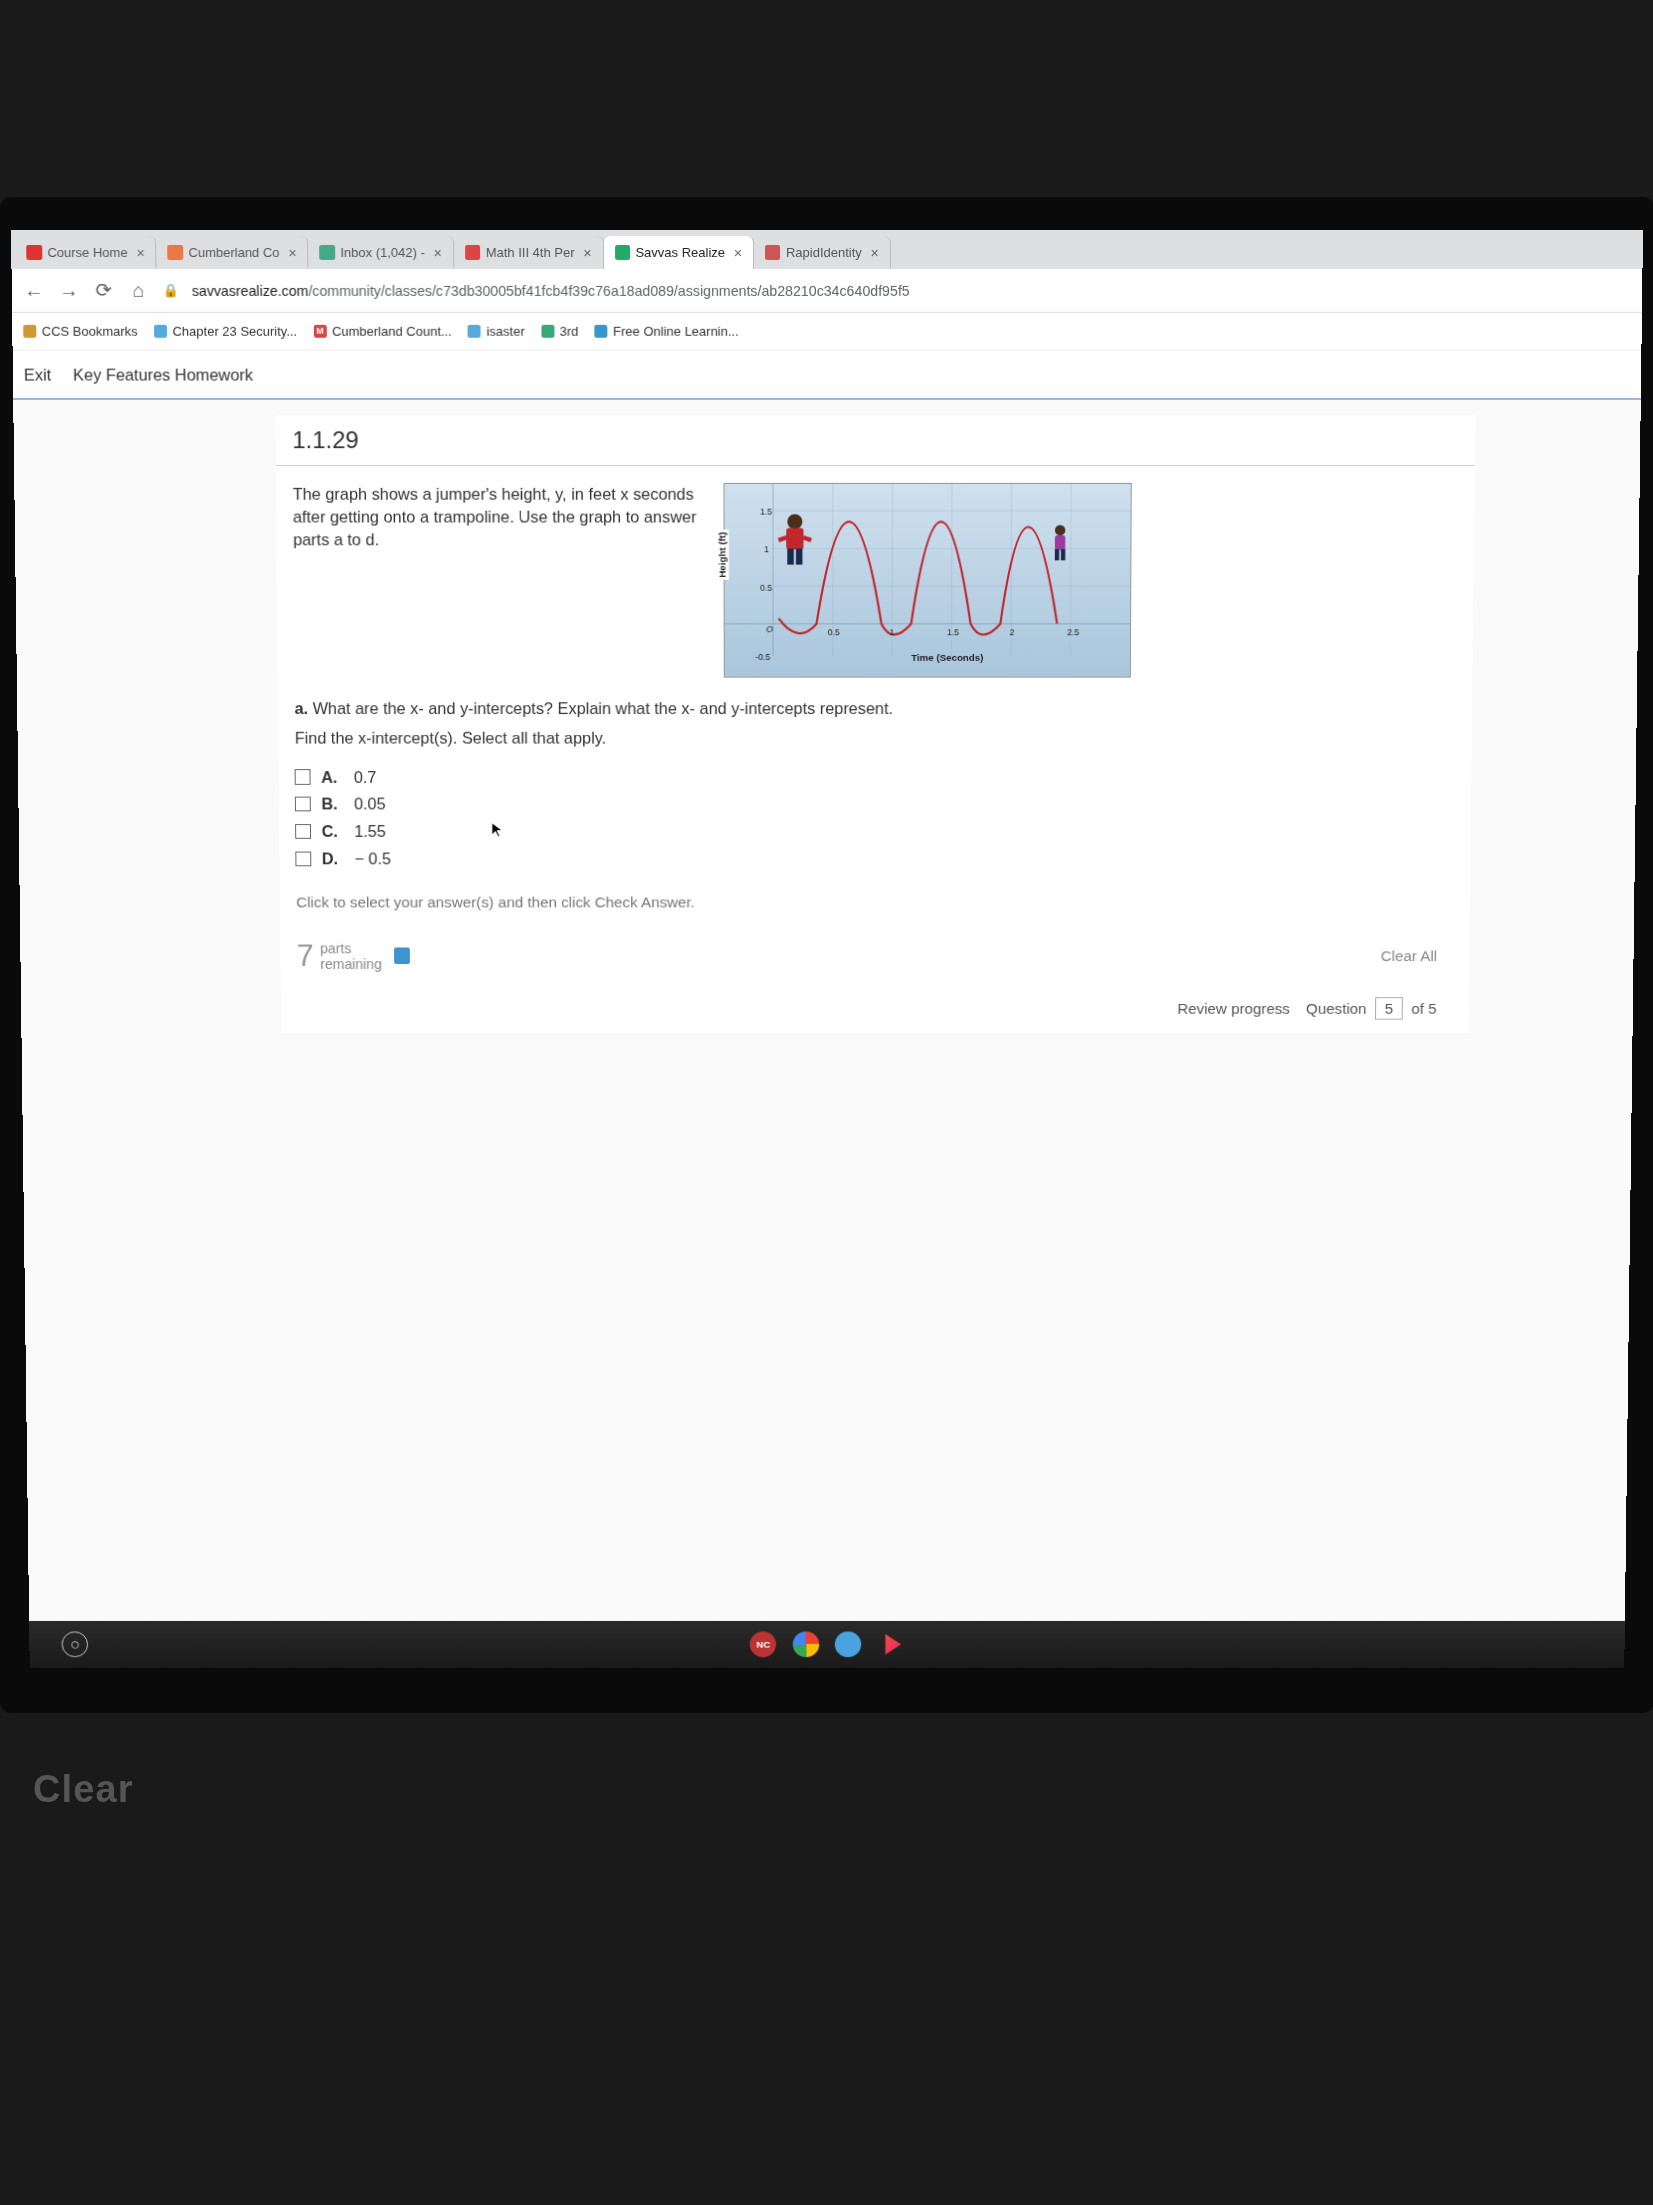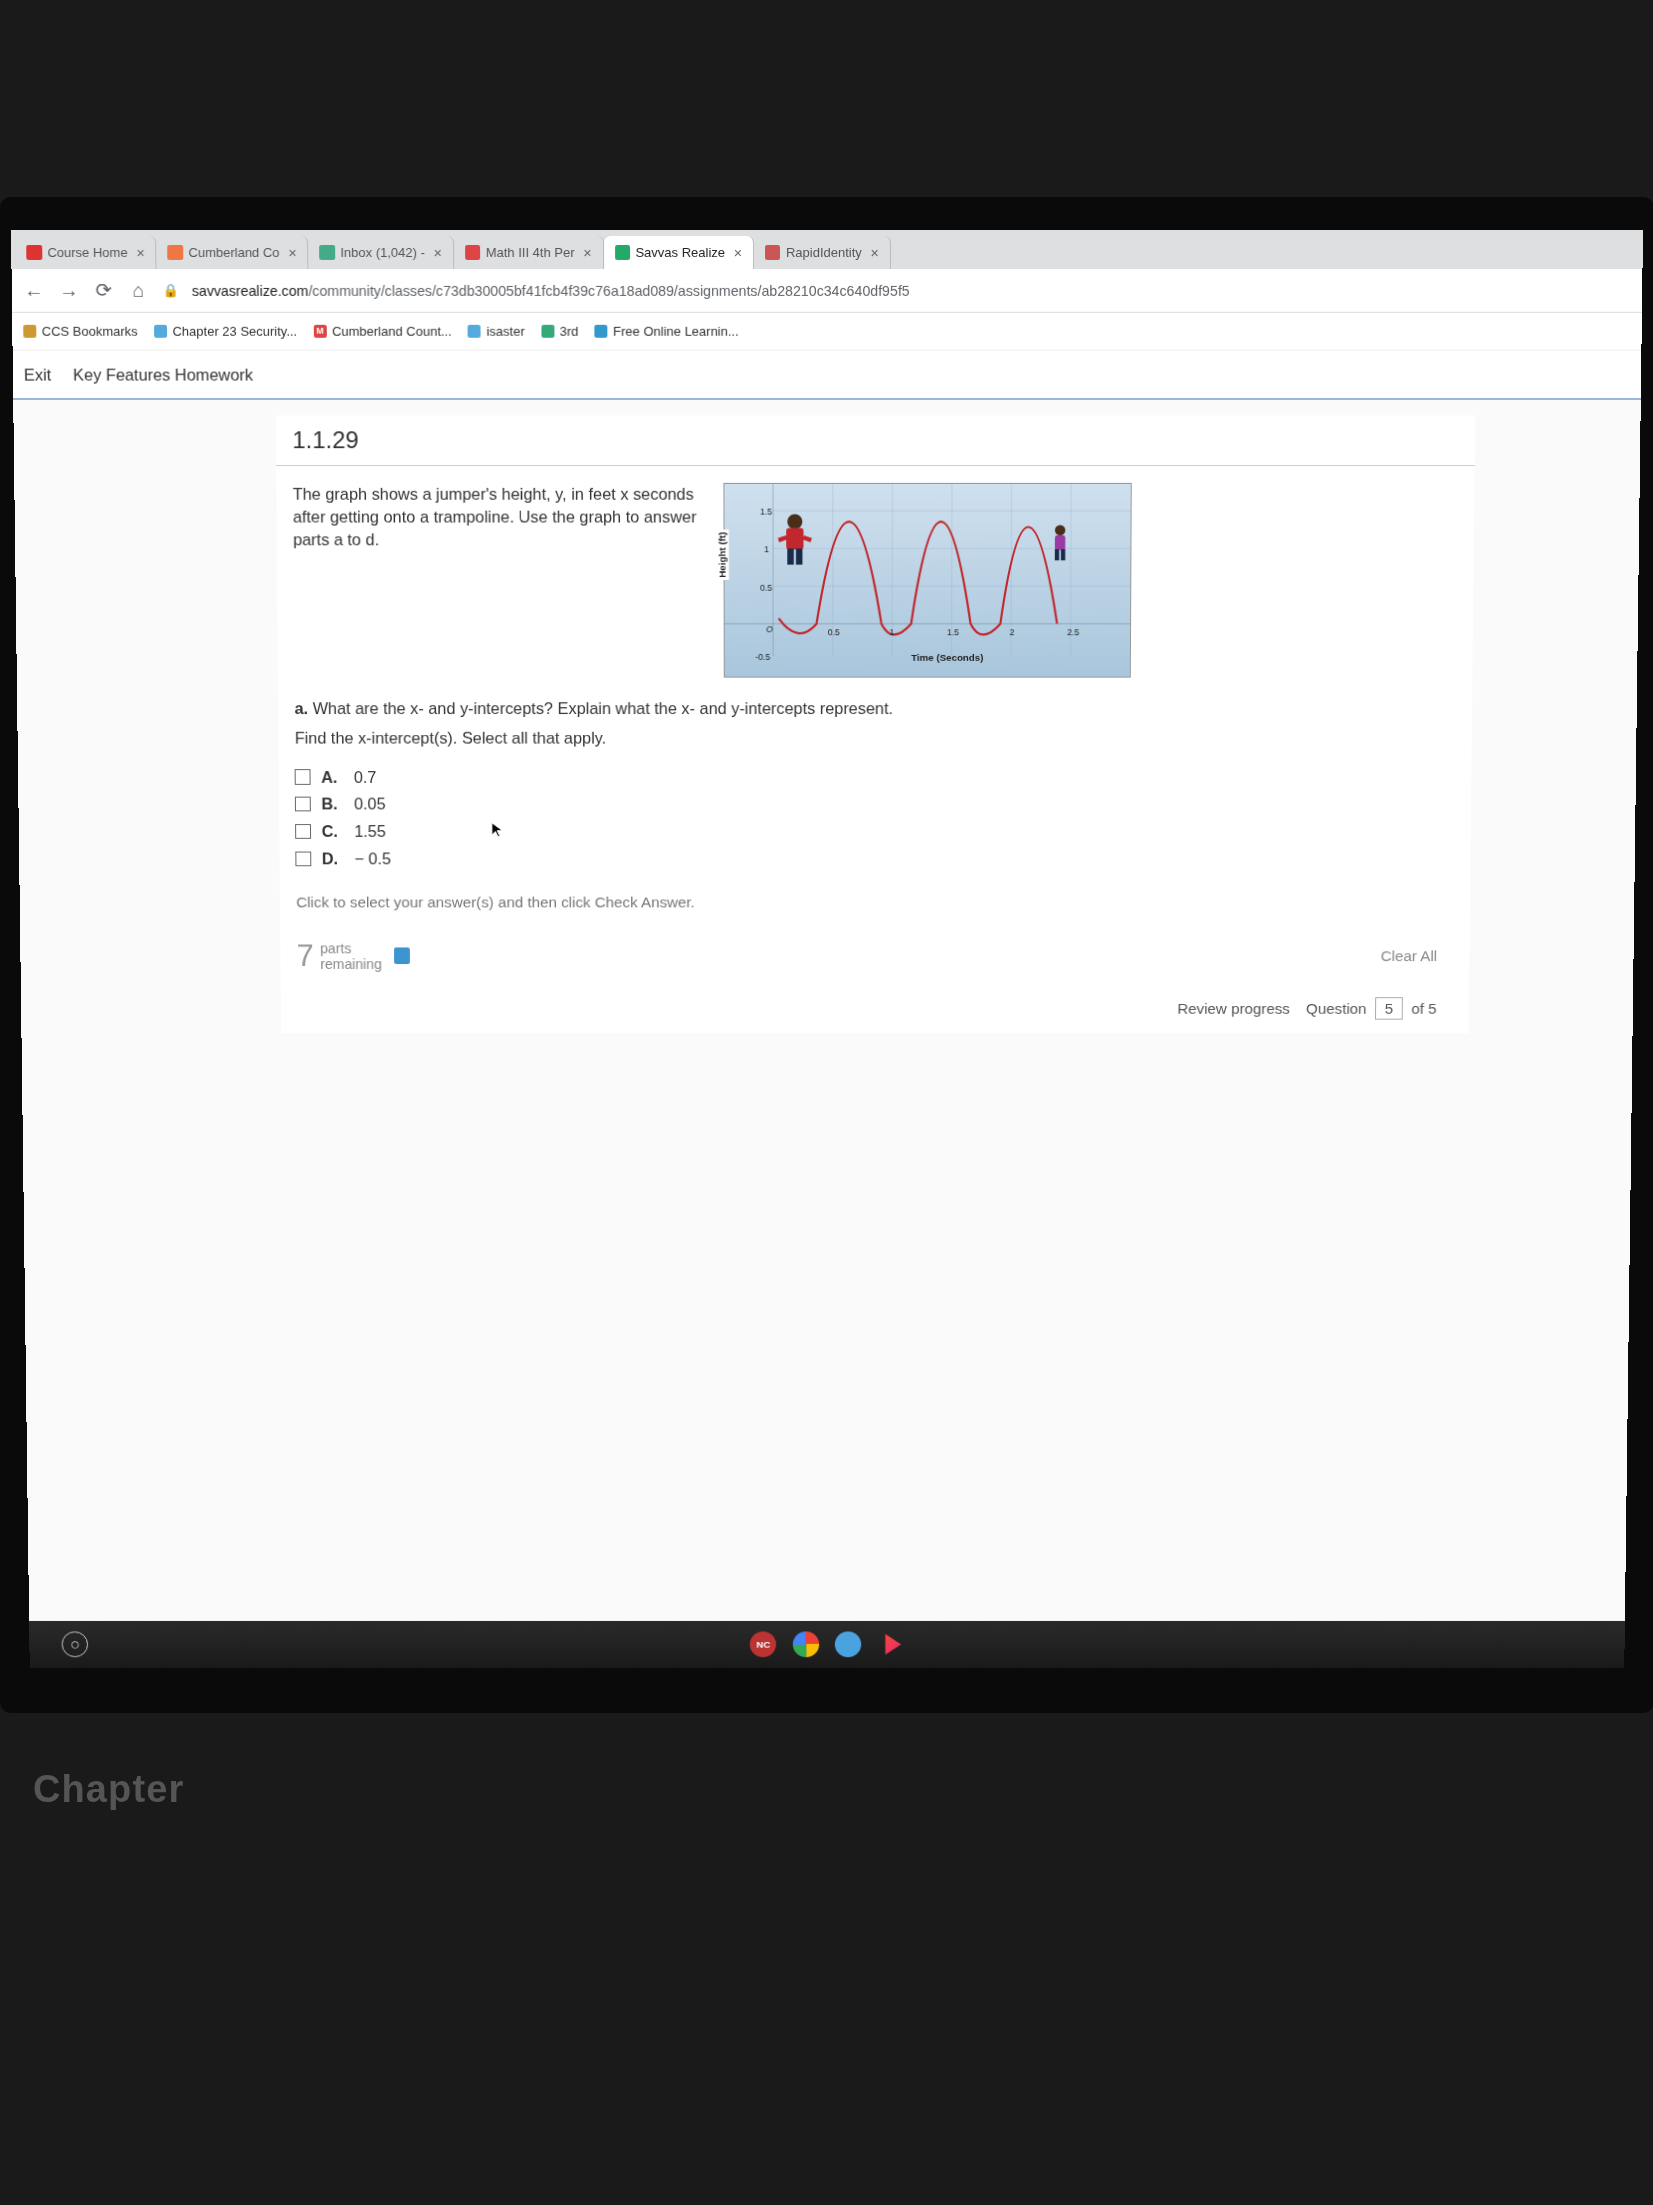--- a/index.html
+++ b/index.html
@@ -417,15 +417,15 @@
           <span style="color:#ccc;font-size:16.4px;position:relative;top:3.3px;left:7.7px">○</span>
         </div>
         <div class="tb-icon" style="background:#b33;display:flex;align-items:center;justify-content:center;color:#fff;font-size:9.8px;font-weight:bold">NC</div>
         <div class="tb-icon" style="background:conic-gradient(#ea4335 0 90deg,#fbbc05 90deg 180deg,#34a853 180deg 270deg,#4285f4 270deg 360deg)"></div>
         <div class="tb-icon" style="background:#4aa3df"></div>
         <div class="tb-icon" style="background:linear-gradient(135deg,#ff512f,#dd2476);clip-path:polygon(30% 10%,90% 50%,30% 90%)"></div>
       </div>
 
     </div>
   </div>
-  <div class="lenovo">Chapter</div>
+  <div class="lenovo">Clear</div>
 </div>
 
 
 </body></html>

